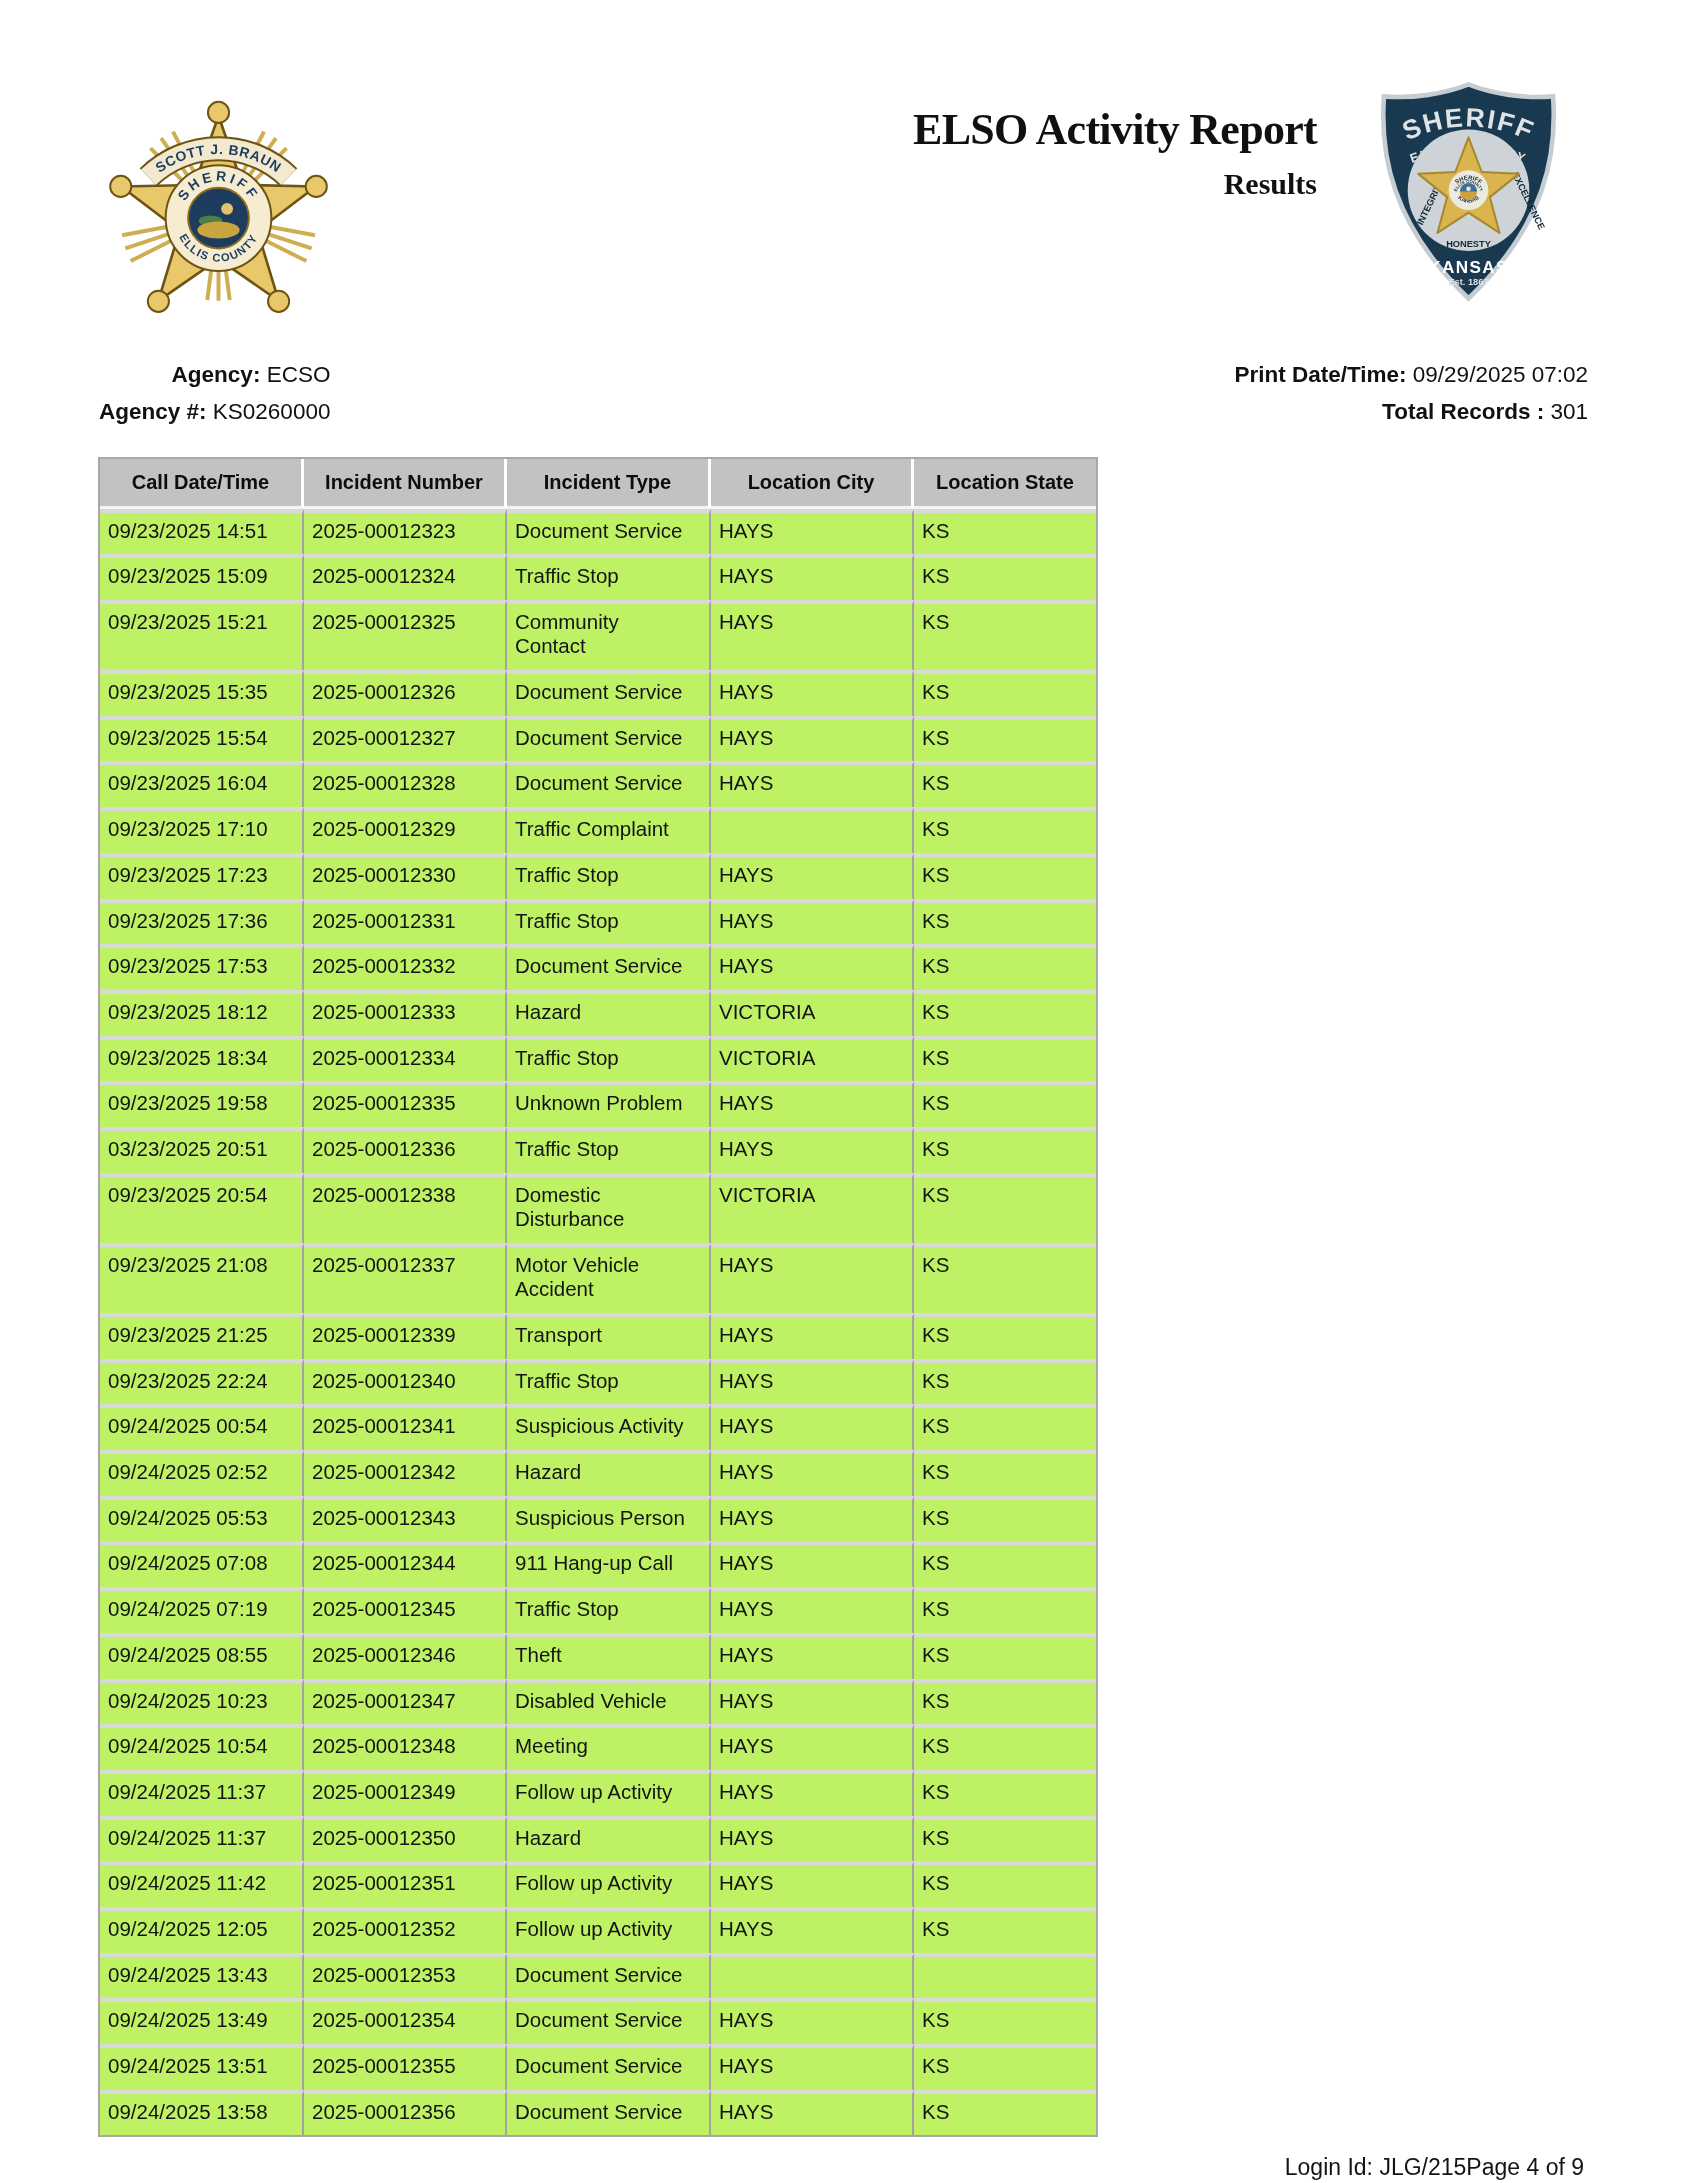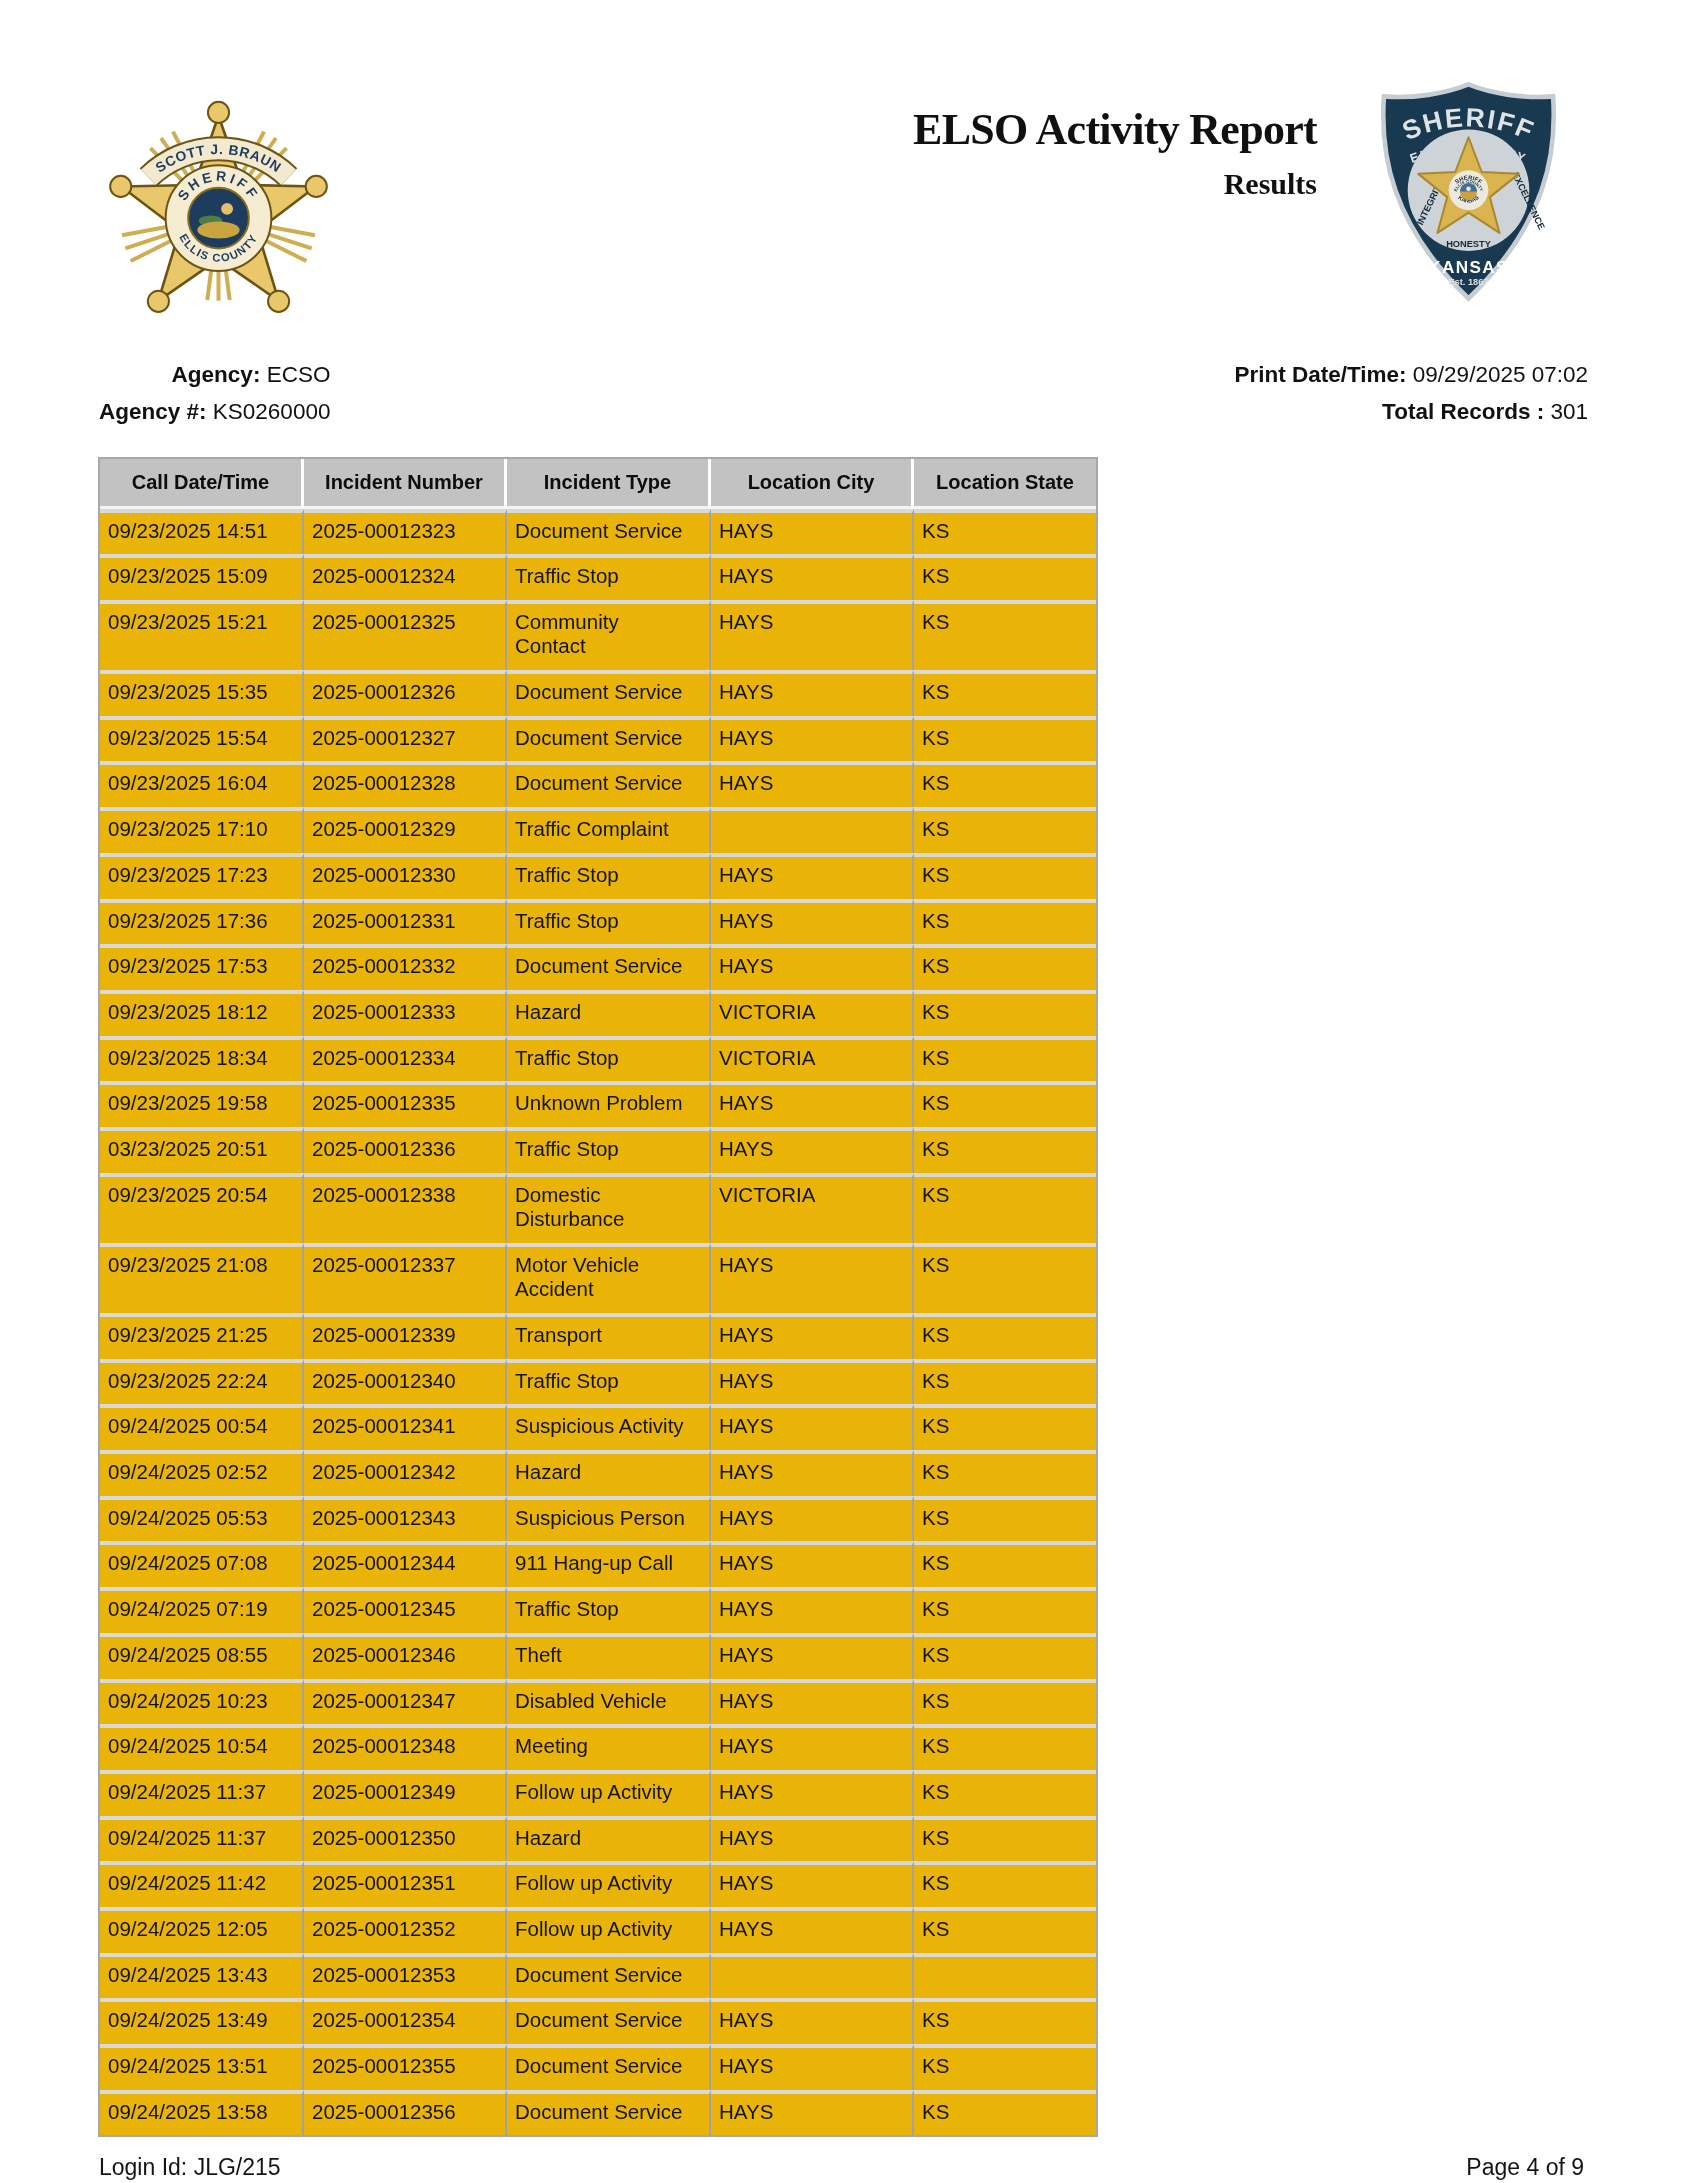--- a/index.html
+++ b/index.html
@@ -18,31 +18,31 @@
   
   .meta-row { display:flex; justify-content:space-between; margin:12px 99px 0 99px; }
   .meta-left  { text-align:left; }
   .meta-right { text-align:right; }
   .meta-line { font-size:22.5px; line-height:37px;text-align:right; }
   .meta-line b { font-weight:700; }
 
   
   table.activity { border-collapse:separate; border-spacing:0; table-layout:fixed;
                    margin:26.5px 0 0 98px; width:996px;
-                   border:2px solid #a8a8a8; background:#eab308; }
+                   border:2px solid #a8a8a8; background:#bef264; }
   th { background:#c2c2c2; font-size:20px; font-weight:700; text-align:center;
        padding:12px 2.6px; border-right:3.3px solid #ffffff; border-bottom:3.3px solid #f4f4f4; color:#0d0d0d; }
   th:last-child { border-right:none; }
   td { font-size:20.5px; line-height:24.5px; vertical-align:top; text-align:left;
        padding:6px 4px 11.2px 8px; border-top:4.6px solid #d9d9d9; border-right:2px solid #a3a3a3;
        white-space:pre-line; color:#141414; }
   td:last-child { border-right:none; }
 
   
-  .footer-row { display:flex; justify-content:space-between; margin:17px 103px 0 99px; }
+  .footer-row { display:flex; justify-content:flex-end; margin:17px 103px 0 99px; }
   .footer-text { font-size:23px; color:#141414; }
 
   
   .star-badge svg, .shield-badge svg { display:block; }
 </style>
 </head>
 <body>
 
 <div class="page">
 

